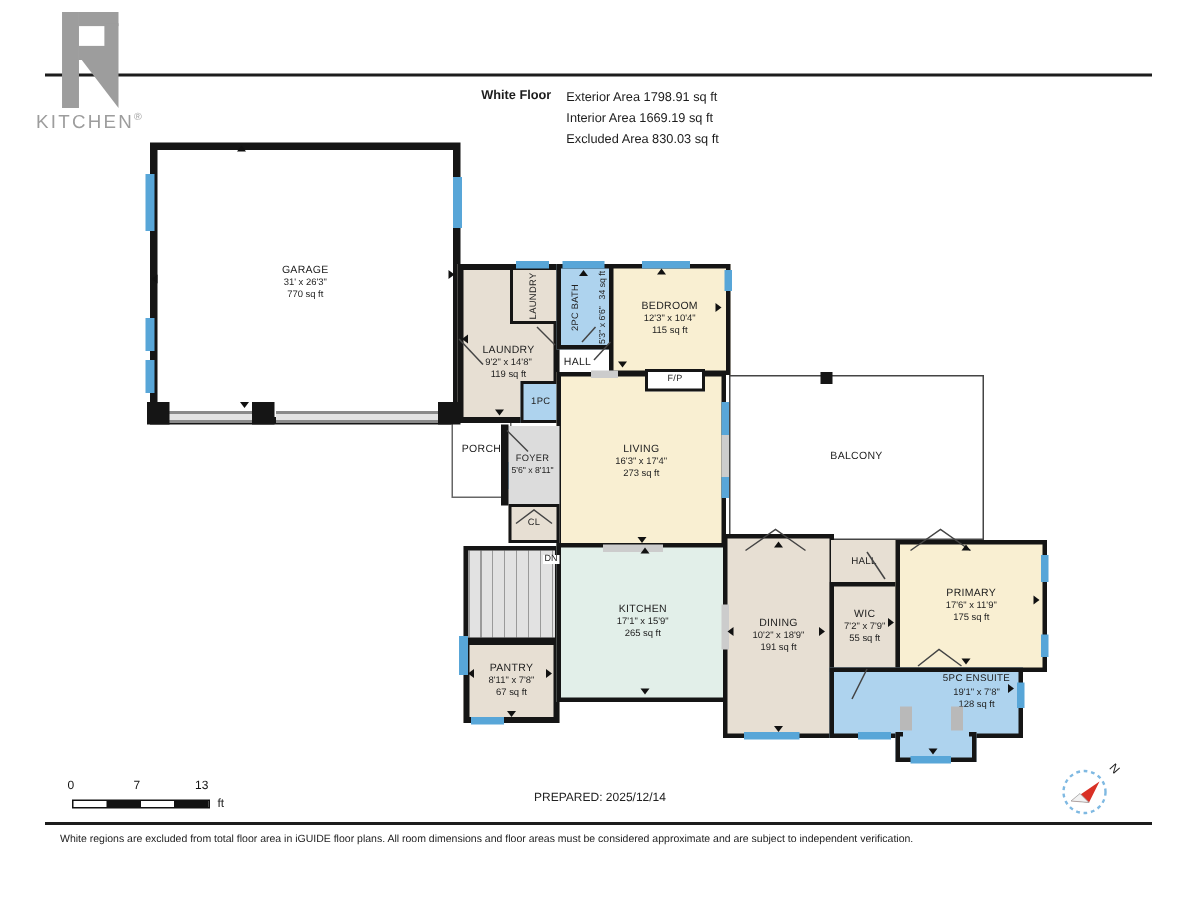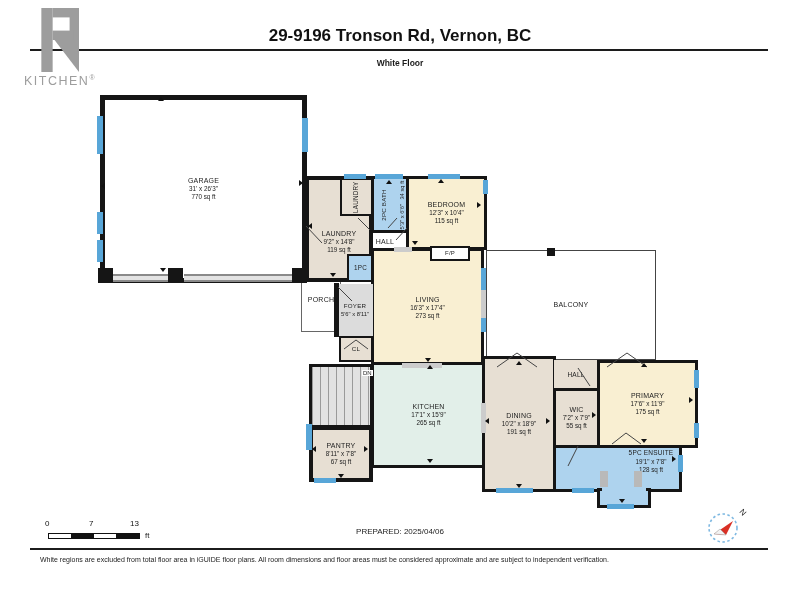--- a/index.html
+++ b/index.html
@@ -63,24 +63,28 @@
   <div class="logo">
     <svg width="50" height="64" viewBox="0 0 50 68">
       <rect x="2" y="0" width="12" height="68" fill="#9d9d9d"></rect>
       <rect x="14" y="0" width="28" height="10" fill="#9d9d9d"></rect>
       <rect x="32" y="8" width="10" height="26" fill="#9d9d9d"></rect>
       <rect x="14" y="24" width="22" height="10" fill="#9d9d9d"></rect>
       <polygon points="42,34 42,68 16,34" fill="#9d9d9d"></polygon>
     </svg>
     <div class="logotext"><span>KITCHEN</span><span class="reg">®</span></div>
   </div>
-  <div class="title">29-9196 Tronson Rd, Vernon, BC</div>
   <div class="rule top"></div>
   <div class="stats">
     <div class="floor">White Floor</div>
+    <div class="lines">
+      <div>Exterior Area 1798.91 sq ft</div>
+      <div>Interior Area 1669.19 sq ft</div>
+      <div>Excluded Area 830.03 sq ft</div>
+    </div>
   </div>
 
   <div class="plan">
 
     <div class="room b5" style="left:100px;top:95px;width:207px;height:188px;background:#fff;">
       <div class="rname">GARAGE</div>
       <div class="rdim">31' x 26'3"</div>
       <div class="rarea">770 sq ft</div>
     </div>
 
@@ -269,21 +273,21 @@
   <div class="scalenums">
     <span class="n0">0</span>
     <span class="n7">7</span>
     <span class="n14">13</span>
   </div>
   <div class="scalebar">
     <div class="seg" style="left:22px;width:23px;"></div>
     <div class="seg" style="left:67px;width:23px;"></div>
   </div>
   <div class="ftunit">ft</div>
-  <div class="prepared">PREPARED: 2025/04/06</div>
+  <div class="prepared">PREPARED: 2025/12/14</div>
 
   <div class="compass">
     <svg width="36" height="36" viewBox="0 0 36 36">
       <circle cx="17" cy="18" r="14" fill="#ffffff" stroke="#7fb9e2" stroke-width="1.6" stroke-dasharray="2.5,2.5"></circle>
       <polygon points="8,24 27,11 20,25" fill="#d93025"></polygon>
       <polygon points="8,24 20,25 14,19" fill="#f2f2f2" stroke="#999" stroke-width="0.5"></polygon>
     </svg>
     <span class="nlab">N</span>
   </div>
 

